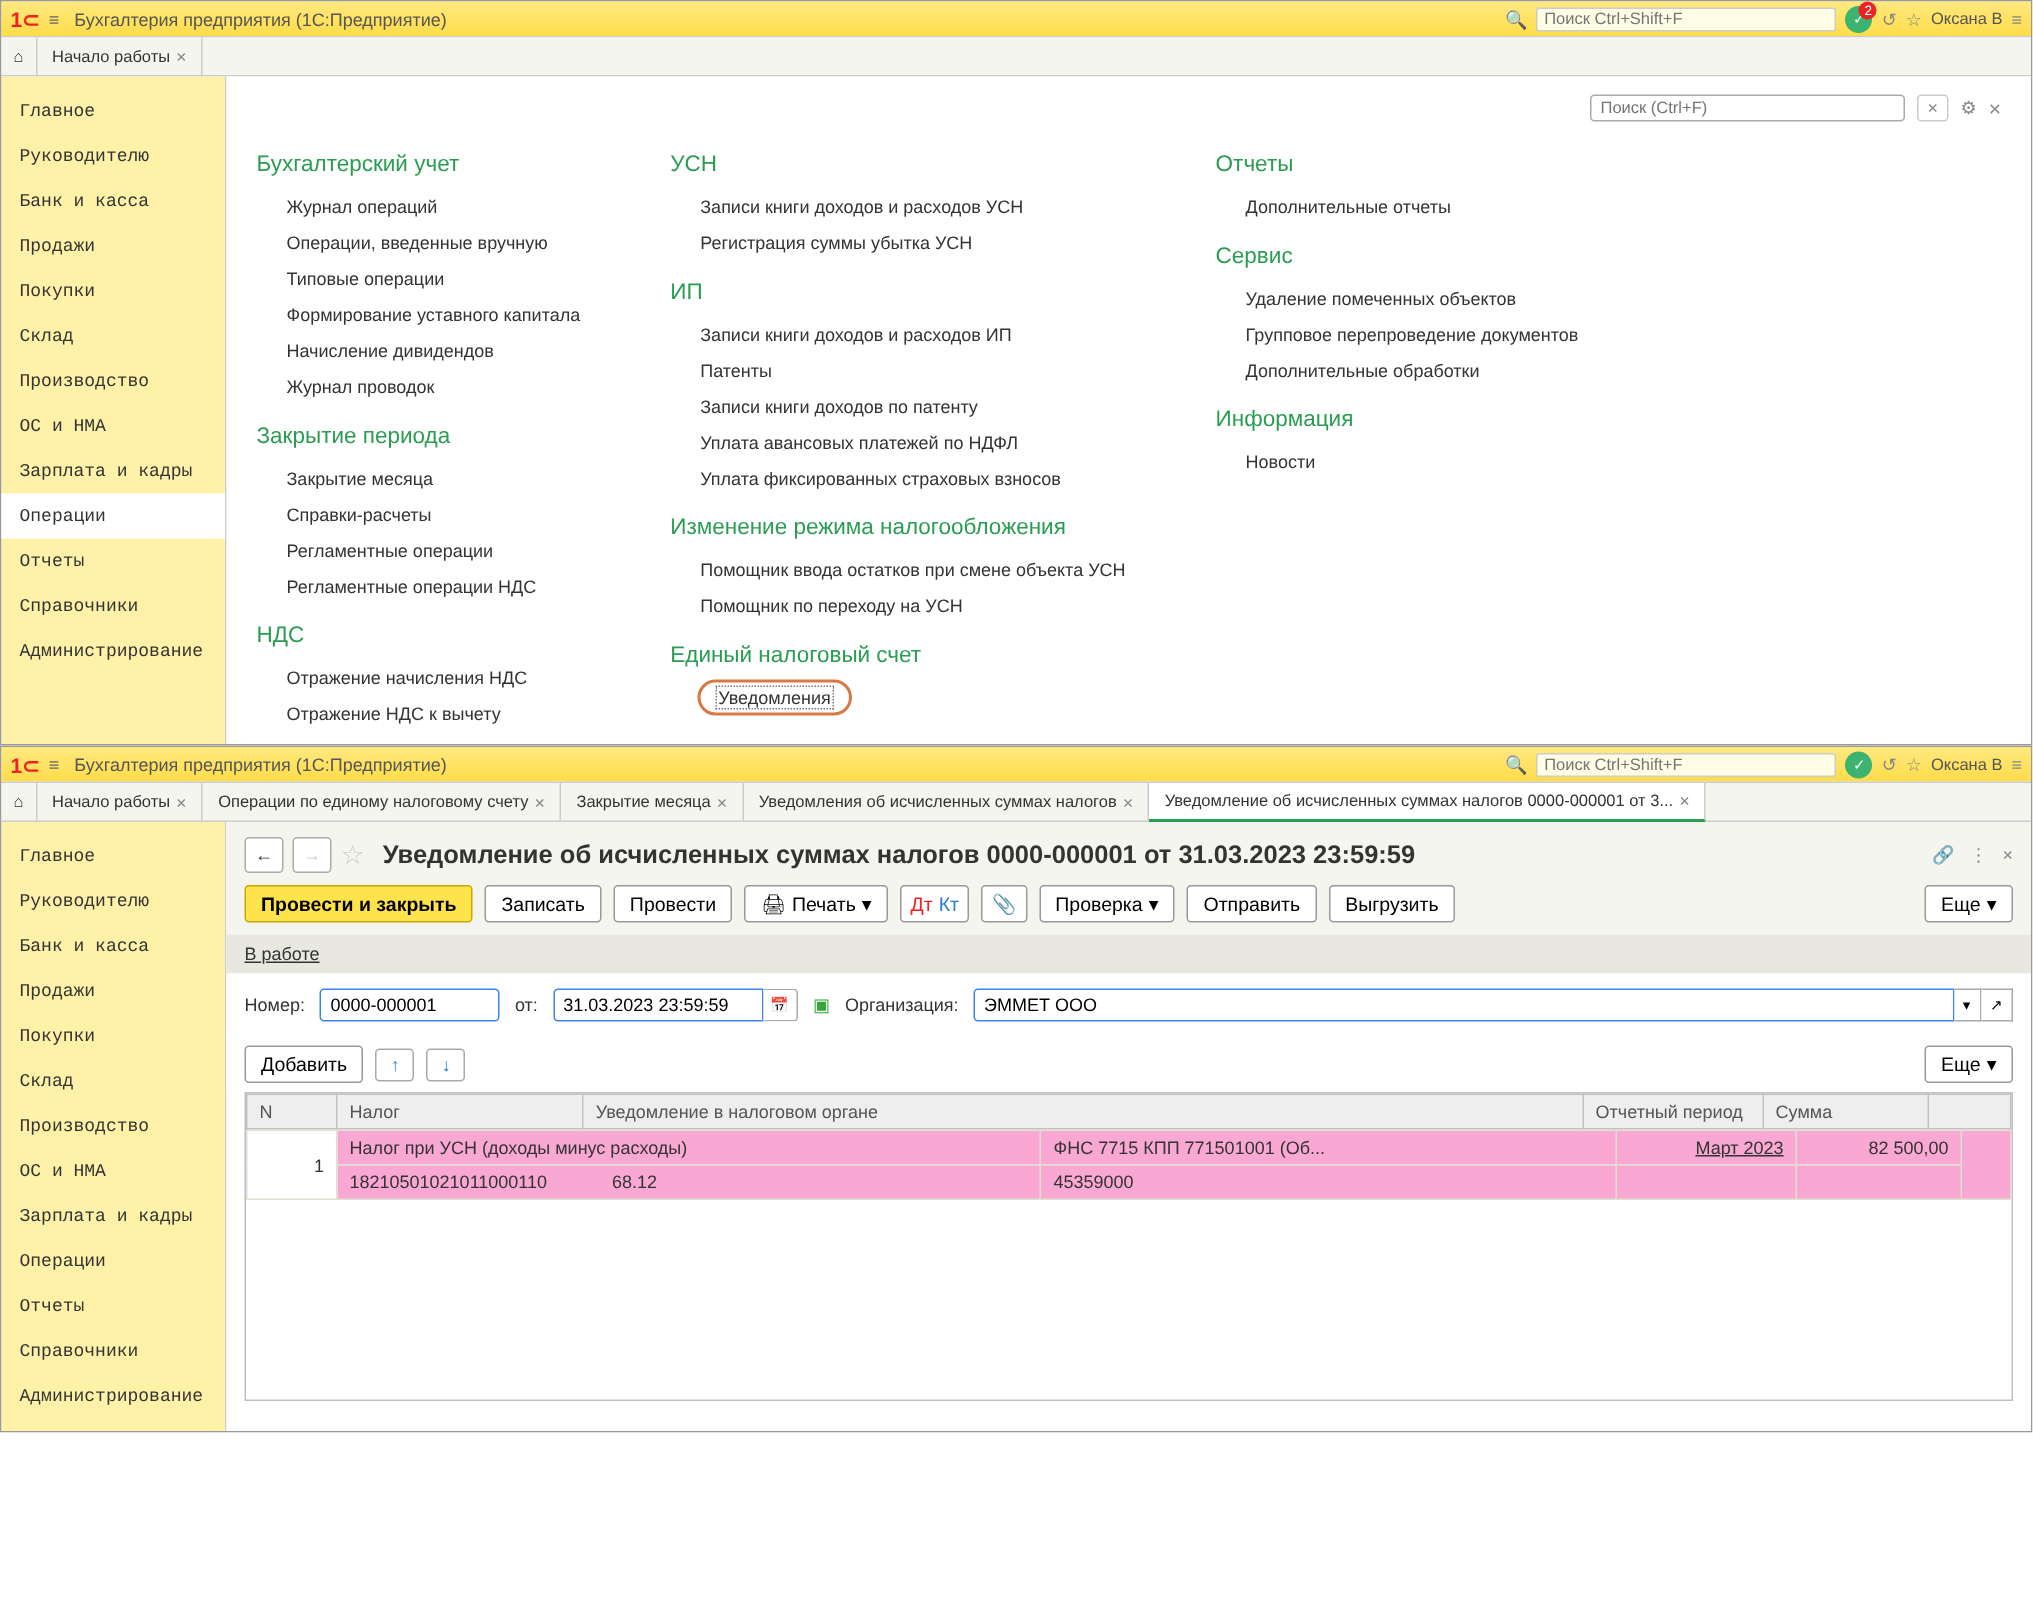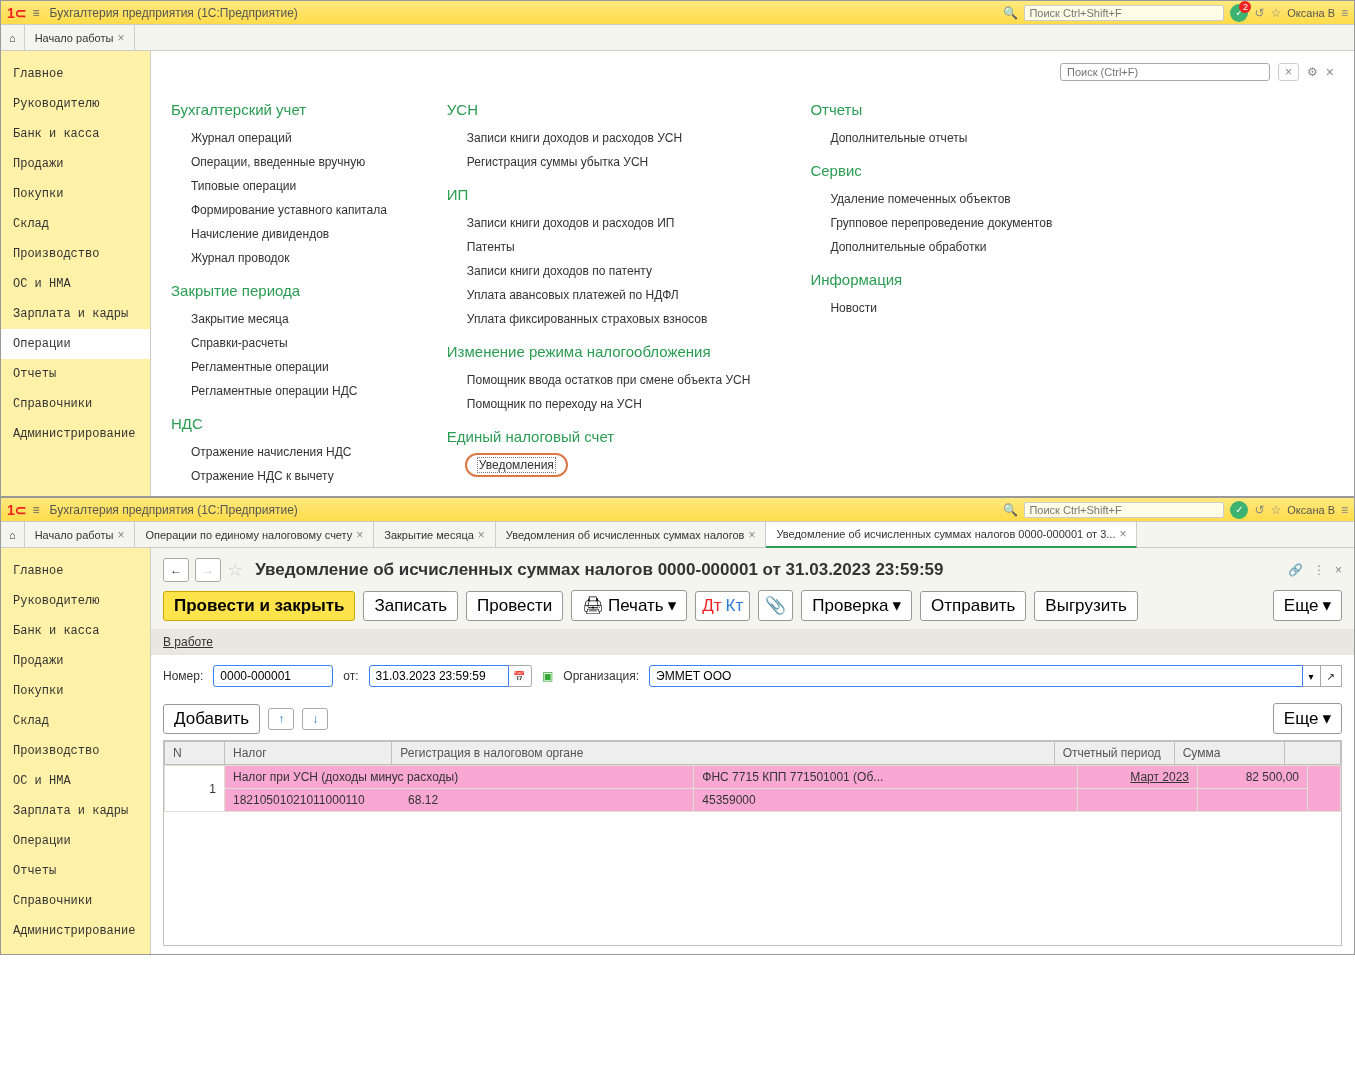--- a/index.html
+++ b/index.html
@@ -37,21 +37,21 @@
 .section-link.highlight { border: 2px solid #d97844; border-radius: 12px; padding: 3px 10px; display: inline-block; margin-left: 18px; }
 .section-link.highlight span { border: 1px dotted #777; padding: 0 1px; }
 
 .win2 { margin-top: 0; }
 .doc-header-bar { background: #f5f5f0; padding: 10px 12px 0 12px; display: flex; align-items: center; gap: 6px; }
 .nav-btn { border: 1px solid #aaa; background: #fff; width: 26px; height: 24px; display: flex; align-items: center; justify-content: center; cursor: pointer; border-radius: 3px; }
 .doc-title { font-size: 17px; font-weight: bold; margin-left: 6px; }
 .star { color: #ccc; font-size: 18px; cursor: pointer; }
 .doc-hdr-icons { margin-left: auto; display: flex; gap: 10px; color: #888; }
 .toolbar { background: #f5f5f0; padding: 8px 12px; display: flex; gap: 8px; align-items: center; }
-.btn { border: 1px solid #999; background: #fff; padding: 4px 10px; cursor: pointer; font-size: 17px; border-radius: 3px; display: inline-flex; align-items: center; gap: 4px; }
+.btn { border: 1px solid #999; background: #fff; padding: 4px 10px; cursor: pointer; font-size: 13px; border-radius: 3px; display: inline-flex; align-items: center; gap: 4px; }
 .btn.primary { background: #ffe34a; border-color: #c7a800; font-weight: bold; }
 .btn.icon-only { padding: 4px 6px; }
 .btn.more { margin-left: auto; }
 .status-row { background: #e8e8e0; padding: 6px 12px; font-size: 12px; }
 .status-row span { text-decoration: underline; }
 .form-row { padding: 10px 12px; display: flex; align-items: center; gap: 10px; font-size: 12px; background: #fff; justify-content: flex-end; }
 .form-row label { color: #333; }
 .form-row input { border: 1px solid #3b82f6; padding: 3px 6px; font-size: 12px; border-radius: 3px; }
 .date-wrap { display: flex; }
 .date-wrap input { border-radius: 3px 0 0 3px; }
@@ -272,21 +272,21 @@
         <div class="arrow-btn">↑</div>
         <div class="arrow-btn">↓</div>
         <button class="btn more"><span>Еще</span> ▾</button>
       </div>
       <div class="grid">
         <table>
           <thead>
             <tr>
               <th style="width:60px;">N</th>
               <th>Налог</th>
-              <th>Регистрация в налоговом органе</th>
+              <th>Уведомление в налоговом органе</th>
               <th style="width:120px;">Отчетный период</th>
               <th style="width:110px;">Сумма</th>
               <th style="width:auto;"></th>
             </tr>
           </thead>
         </table>
         <div class="grid-body-wrap">
           <table>
             <tbody>
               <tr>

